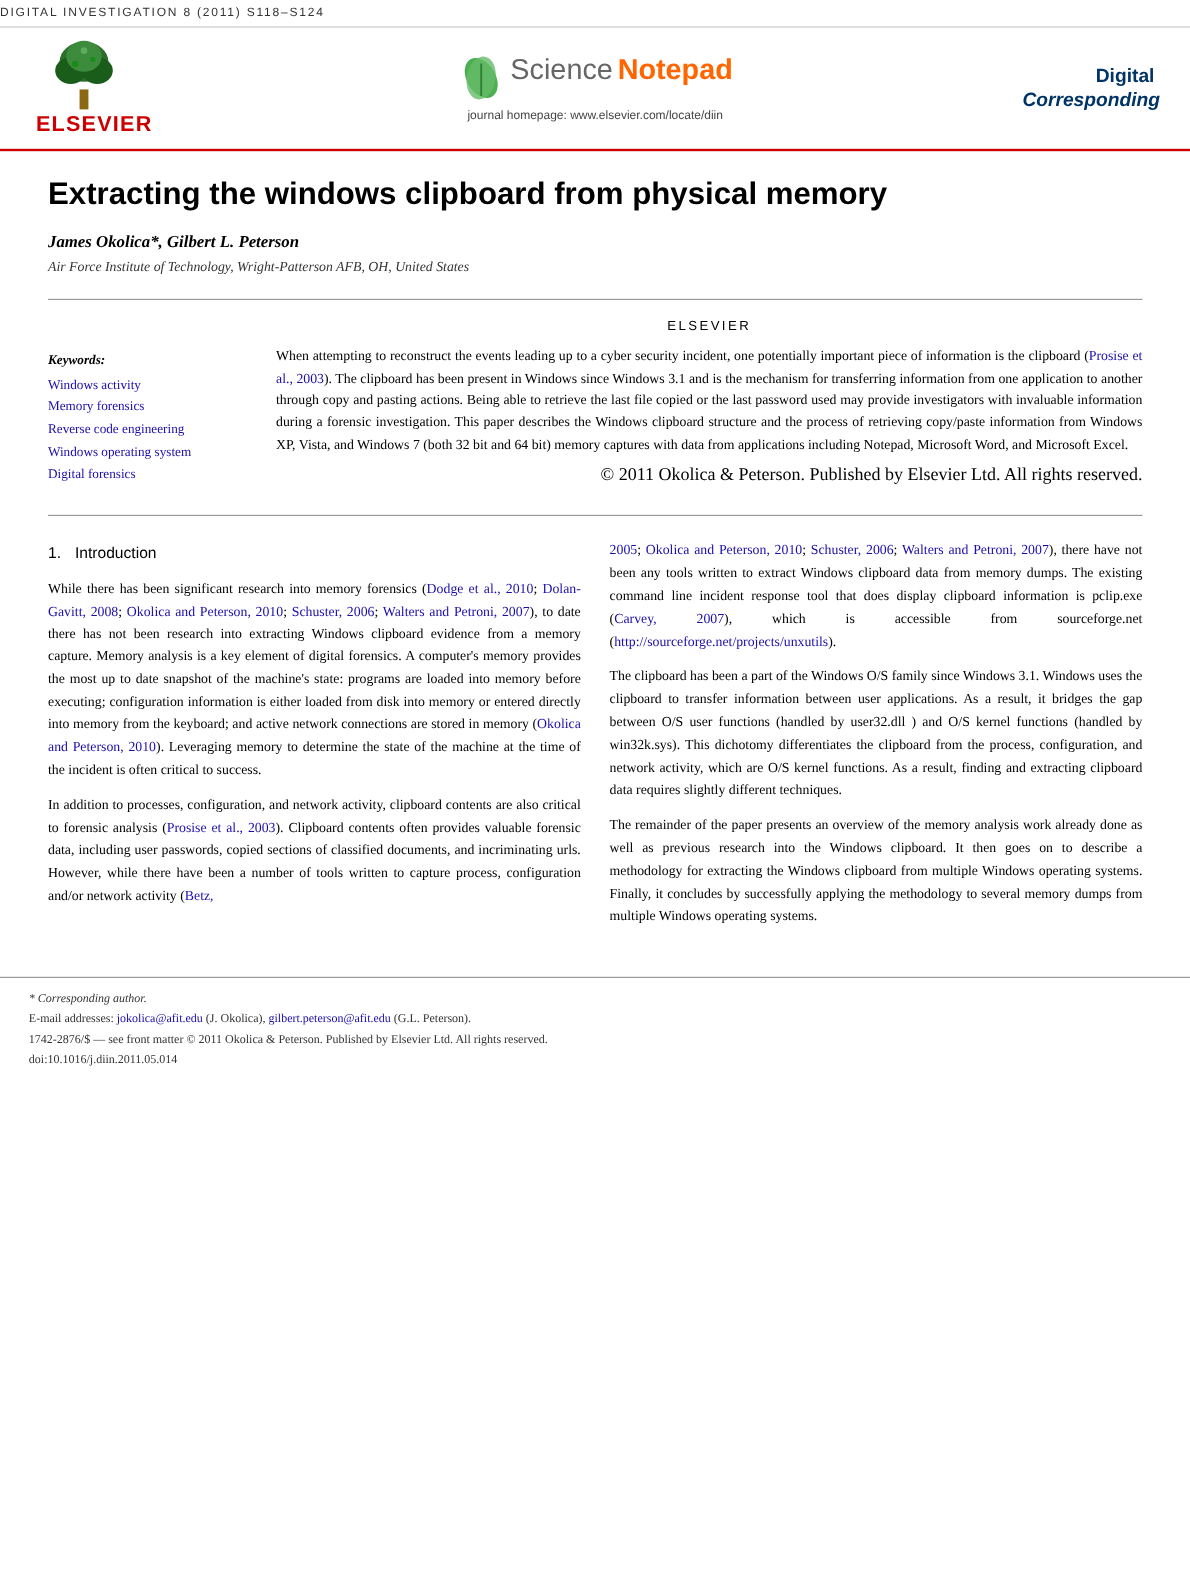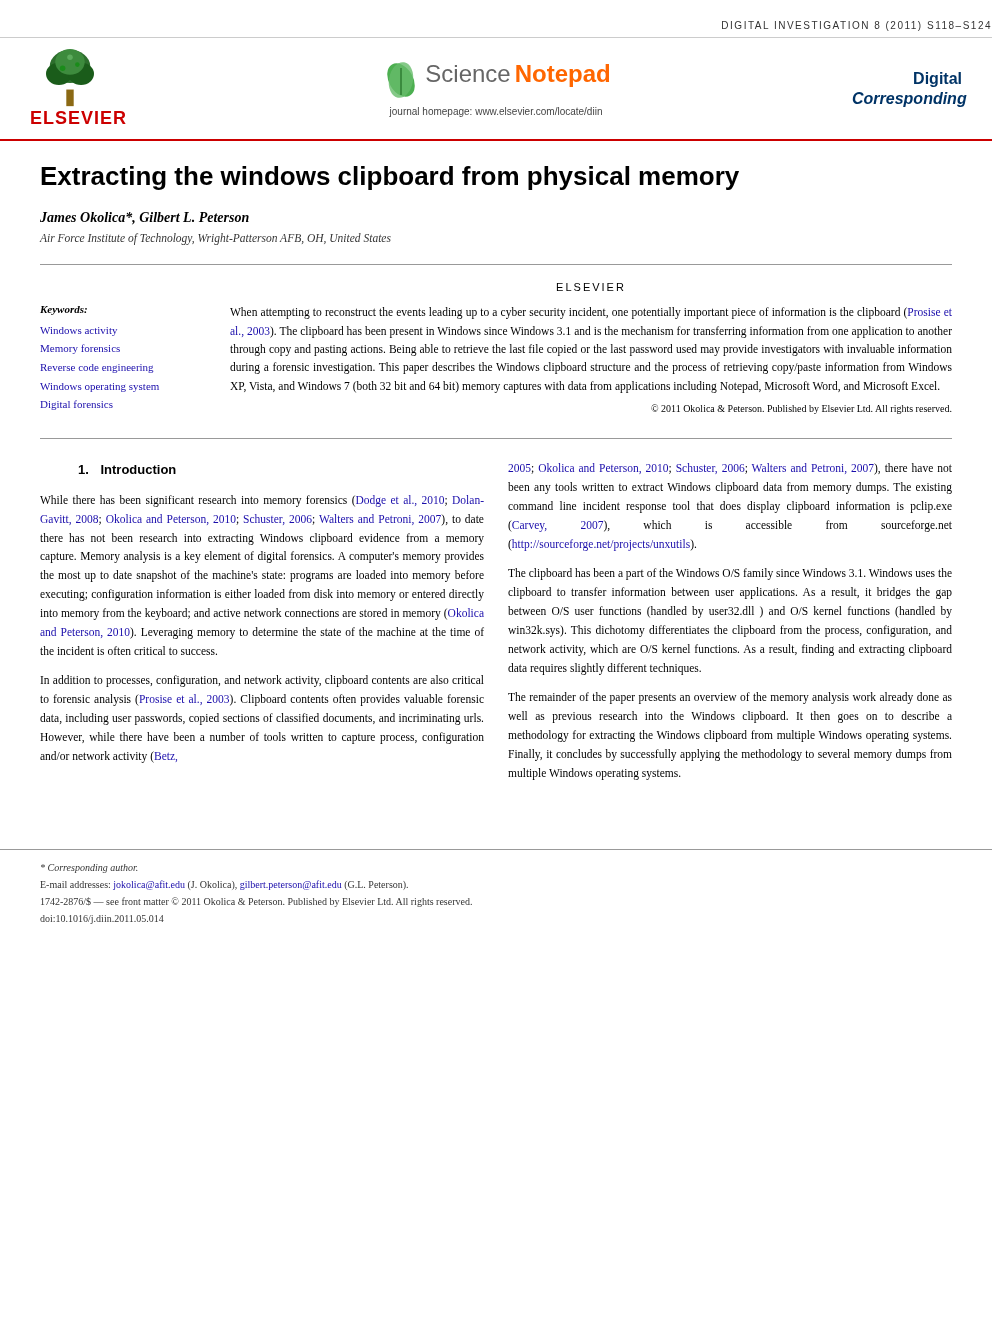--- a/index.html
+++ b/index.html
@@ -13,22 +13,22 @@
 
     .page-wrapper {
       width: 992px;
       background: #fff;
       padding: 0;
     }
 
     
     .top-bar {
       background: #fff;
-      text-align: right;
-      padding: 15px 0 4px;
+      text-align: left;
+      padding: 0 0 4px;
       border-bottom: 1px solid #ccc;
     }
     .top-bar .journal-ref {
       font-size: 10px;
       letter-spacing: 1.5px;
       color: #333;
       font-family: Arial, sans-serif;
       text-transform: uppercase;
     }
 
@@ -175,21 +175,21 @@
       font-size: 11.5px;
       line-height: 1.6;
       text-align: justify;
       color: #000;
     }
     .abstract-link {
       color: #1a0dab;
       text-decoration: none;
     }
     .copyright-line {
-      font-size: 10px;
+      font-size: 15px;
       text-align: right;
       margin-top: 8px;
       color: #000;
     }
 
     
     .two-col {
       display: flex;
       gap: 24px;
       margin-top: 20px;
@@ -197,46 +197,45 @@
     .col-left, .col-right {
       flex: 1;
       font-size: 11.5px;
       line-height: 1.65;
       text-align: justify;
       color: #000;
     }
 
     .section-heading {
       font-size: 13px;
-      font-weight: bold;
+      font-weight: normal;
       font-family: Arial, sans-serif;
       margin-bottom: 10px;
-      margin-left: 38px;
     }
     .section-number {
       margin-right: 8px;
     }
 
     .body-para {
       font-size: 11.5px;
       line-height: 1.65;
       text-align: justify;
       margin-bottom: 10px;
       color: #000;
     }
     .body-link {
       color: #1a0dab;
       text-decoration: none;
     }
 
     
     .footer {
-      padding: 10px 40px 16px;
+      padding: 10px 24px 16px;
       border-top: 1px solid #999;
-      margin-top: 26px;
+      margin-top: 0;
     }
     .footnote {
       font-size: 10px;
       color: #333;
       line-height: 1.5;
       margin-bottom: 2px;
     }
     .footnote a { color: #1a0dab; text-decoration: none; }
   </style>
 </head>

